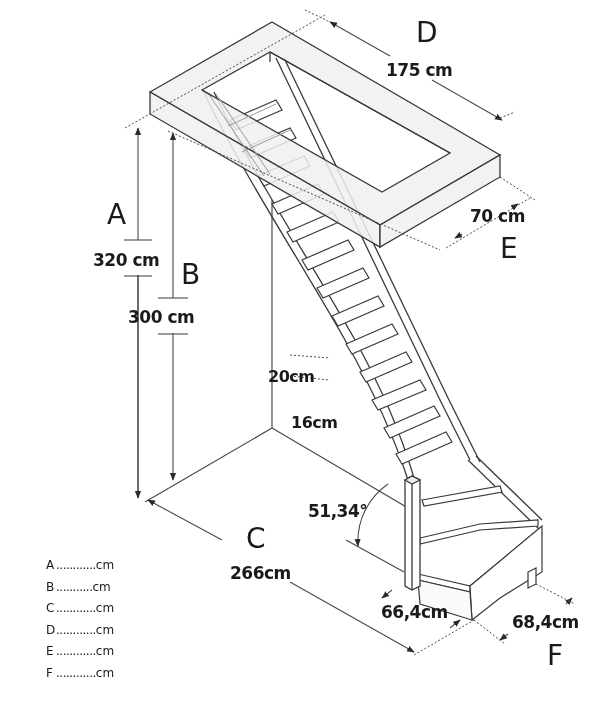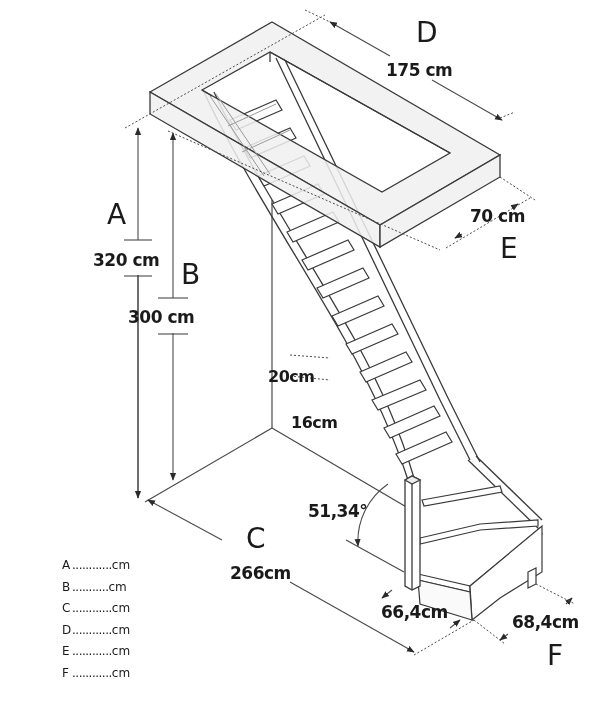--- a/index.html
+++ b/index.html
@@ -3,21 +3,21 @@
   <meta charset="utf-8">
   <style>
     html, body { margin: 0; padding: 0; background: #ffffff; }
     body { width: 600px; height: 705px; position: relative; overflow: hidden;
            font-family: "DejaVu Sans Condensed", "DejaVu Sans", sans-serif; }
     #diagram { position: absolute; left: 0; top: 0; width: 600px; height: 705px; }
     .lbl { font-family: "DejaVu Sans", sans-serif; fill: #1a1a1a; }
     .letter { font-size: 28px; font-weight: normal; }
     .meas { font-size: 17px; font-weight: bold; letter-spacing: -0.5px; }
     .meas-sm { font-size: 16px; font-weight: bold; letter-spacing: -0.5px; }
-    .legend { position: absolute; left: 62px; top: 555px; }
+    .legend { position: absolute; left: 46px; top: 555px; }
     .legend-row { font-family: "DejaVu Sans", sans-serif; font-size: 12px; color: #1a1a1a;
                   height: 21.5px; line-height: 21.5px; white-space: nowrap; }
     .legend-row .k { display: inline-block; width: 10px; }
     .legend-row .dots { letter-spacing: -0.5px; }
   </style>
 </head>
 <body>
 
 <svg id="diagram" viewBox="0 0 600 705" xmlns="http://www.w3.org/2000/svg">
   <defs>

